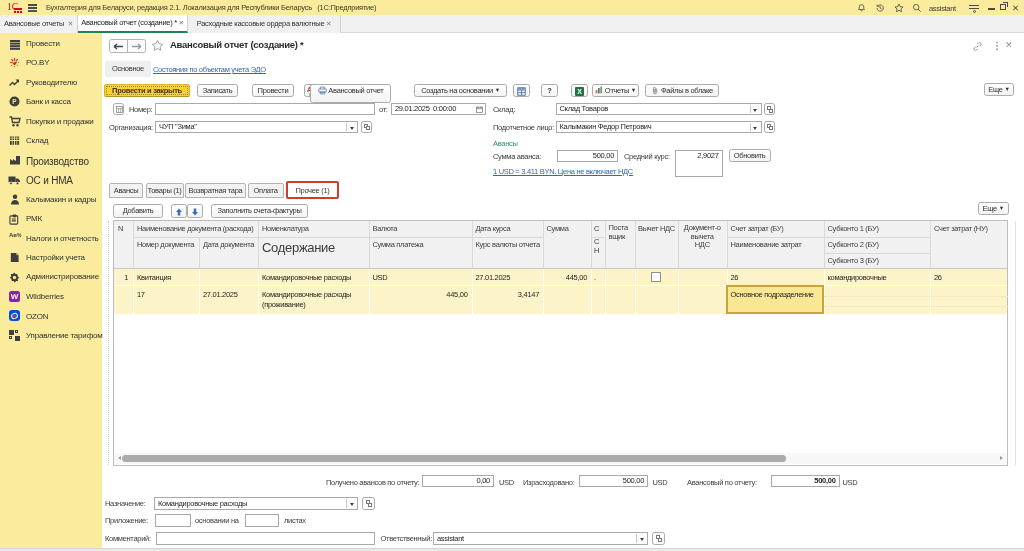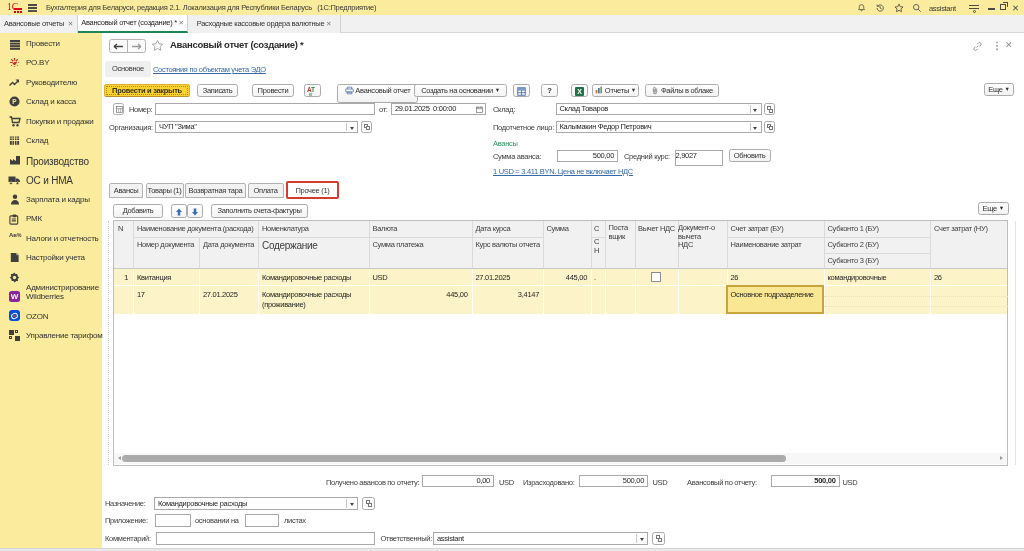--- a/index.html
+++ b/index.html
@@ -60,21 +60,21 @@
 <div class="lbl" style="left:26px;top:58px;font-size:8px;letter-spacing:-0.2px;color:#333">РО.BY</div>
 <svg class="ab" style="left:9px;top:78px" width="12" height="9" viewBox="0 0 24 18">
       <path d="M1 15l6-6 4 4 8-8" stroke="#3f3f3f" stroke-width="2.8" fill="none"></path>
       <path d="M13 3h7v7z" fill="#3f3f3f"></path>
     </svg>
 <div class="lbl" style="left:26px;top:78px;font-size:8px;letter-spacing:-0.2px;color:#333">Руководителю</div>
 <svg class="ab" style="left:9px;top:96px" width="11" height="11" viewBox="0 0 24 24">
       <circle cx="12" cy="12" r="11" fill="#3f3f3f"></circle>
       <text x="12" y="17" font-size="14" font-weight="bold" fill="#faeb9d" text-anchor="middle" font-family="Liberation Sans">Р</text>
     </svg>
-<div class="lbl" style="left:26px;top:97px;font-size:8px;letter-spacing:-0.2px;color:#333">Склад и касса</div>
+<div class="lbl" style="left:26px;top:97px;font-size:8px;letter-spacing:-0.2px;color:#333">Банк и касса</div>
 <svg class="ab" style="left:9px;top:116px" width="12" height="11" viewBox="0 0 24 22">
       <path d="M1 2h4l2 11h13l2-8H6" fill="none" stroke="#3f3f3f" stroke-width="2.6"></path>
       <circle cx="9" cy="18.5" r="2.4" fill="#3f3f3f"></circle>
       <circle cx="17" cy="18.5" r="2.4" fill="#3f3f3f"></circle>
     </svg>
 <div class="lbl" style="left:26px;top:117px;font-size:8px;letter-spacing:-0.2px;color:#333">Покупки и продажи</div>
 <svg class="ab" style="left:9px;top:135px" width="11" height="11" viewBox="0 0 24 24">
       <path d="M2 3h9v8H2zM13 3h9v8h-9zM2 13h9v8H2zM13 13h9v8h-9z" fill="#3f3f3f"></path>
       <path d="M2 7h20M7 3v18M17 3v18" stroke="#faeb9d" stroke-width="1.6"></path>
     </svg>
@@ -87,39 +87,39 @@
       <path d="M1 3h14v11H1z" fill="#3f3f3f"></path>
       <path d="M15 7h5l4 4v3h-9z" fill="#3f3f3f"></path>
       <circle cx="6" cy="16.5" r="2.6" fill="#3f3f3f" stroke="#faeb9d" stroke-width="1.4"></circle>
       <circle cx="19" cy="16.5" r="2.6" fill="#3f3f3f" stroke="#faeb9d" stroke-width="1.4"></circle>
     </svg>
 <div class="lbl" style="left:26px;top:175px;font-size:10px;letter-spacing:-0.2px;color:#333">ОС и НМА</div>
 <svg class="ab" style="left:10px;top:194px" width="10" height="11" viewBox="0 0 20 22">
       <circle cx="10" cy="5.5" r="4.5" fill="#3f3f3f"></circle>
       <path d="M2 21c0-6 3.5-9 8-9s8 3 8 9z" fill="#3f3f3f"></path>
     </svg>
-<div class="lbl" style="left:26px;top:195px;font-size:8px;letter-spacing:-0.2px;color:#333">Зарплата и кадры</div>
+<div class="lbl" style="left:26px;top:195px;font-size:8px;letter-spacing:-0.2px;color:#333">Калымакин и кадры</div>
 <svg class="ab" style="left:9px;top:214px" width="11" height="11" viewBox="0 0 24 24">
       <rect x="2" y="4" width="17" height="18" rx="2" fill="none" stroke="#3f3f3f" stroke-width="2.4"></rect>
       <rect x="8" y="1" width="8" height="6" rx="1" fill="#3f3f3f"></rect>
       <path d="M6 11h9M6 15h9" stroke="#3f3f3f" stroke-width="2.2"></path>
     </svg>
 <div class="lbl" style="left:26px;top:214px;font-size:8px;letter-spacing:-0.2px;color:#333">РМК</div>
 <div class="ab" style="left:9px;top:233px;width:12px;height:10px;font-size:6px;font-weight:bold;color:#3f3f3f;line-height:5px">Ав<span style="font-size:5px">%</span></div>
 <div class="lbl" style="left:26px;top:234px;font-size:8px;letter-spacing:-0.2px;color:#333">Налоги и отчетность</div>
 <svg class="ab" style="left:9px;top:252px" width="11" height="11" viewBox="0 0 24 24">
       <path d="M4 2h13l4 4v16H4z" fill="#3f3f3f"></path>
       <path d="M17 2v4h4" fill="none" stroke="#faeb9d" stroke-width="1.6"></path>
     </svg>
 <div class="lbl" style="left:26px;top:253px;font-size:8px;letter-spacing:-0.2px;color:#333">Настройки учета</div>
 <svg class="ab" style="left:9px;top:272px" width="11" height="11" viewBox="0 0 24 24">
       <path d="M12 1l2 3.5h4L19 9l3 3-3 3 1 4.5h-4L12 23l-2-3.5H6L5 15l-3-3 3-3-1-4.5h4z" fill="#3f3f3f"></path>
       <circle cx="12" cy="12" r="3.6" fill="#faeb9d"></circle>
     </svg>
-<div class="lbl" style="left:26px;top:283px;font-size:8px;letter-spacing:-0.2px;color:#333">Администрирование</div>
+<div class="lbl" style="left:26px;top:272px;font-size:8px;letter-spacing:-0.2px;color:#333">Администрирование</div>
 <div class="ab" style="left:9px;top:291px;width:11px;height:11px;background:#8b22a0;border-radius:2.5px;color:#fff;font-size:8px;font-weight:bold;text-align:center;line-height:11px">W</div>
 <div class="lbl" style="left:26px;top:292px;font-size:8px;letter-spacing:-0.2px;color:#333">Wildberries</div>
 <div class="ab" style="left:9px;top:310px;width:11px;height:11px;background:#0050d8;border-radius:3px"></div>
 <div class="ab" style="left:11px;top:312.5px;width:7px;height:6px;border:1.6px solid #fff;border-radius:50%;transform:rotate(-20deg)"></div>
 <div class="ab" style="left:13.4px;top:314.5px;width:2.4px;height:2.4px;background:#e6343b;border-radius:50%"></div>
 <div class="lbl" style="left:26px;top:312px;font-size:8px;letter-spacing:-0.2px;color:#333">OZON</div>
 <div class="ab" style="left:9px;top:330px;width:4.6px;height:4.6px;background:#3f3f3f;box-shadow:6px 6px 0 #3f3f3f"></div>
 <div class="ab" style="left:15px;top:330px;width:3.4px;height:3.4px;border:1.2px solid #3f3f3f;box-shadow:-6px 6px 0 -0px #fff0"></div>
 <div class="ab" style="left:9px;top:336px;width:3.4px;height:3.4px;border:1.2px solid #3f3f3f"></div>
 <div class="lbl" style="left:26px;top:331px;font-size:8px;letter-spacing:-0.2px;color:#333">Управление тарифом</div>
@@ -149,21 +149,21 @@
 <div class="lk" style="left:153px;top:65px">Состояния по объектам учета ЭДО</div>
 
 <div id="toolbar">
 <div class="btn" style="left:104px;top:84px;width:86px;height:13px;line-height:11px;background:#fcd22c;border-color:#dcb02a;border-bottom-color:#b8922a;font-weight:bold;color:#3a3319;outline:1px dotted #97882e;outline-offset:-3px">Провести и закрыть</div>
 <div class="btn" style="left:197px;top:84px;width:41px;height:13px;line-height:11px">Записать</div>
 <div class="btn" style="left:252px;top:84px;width:42px;height:13px;line-height:11px">Провести</div>
 <div class="btn" style="left:304px;top:84px;width:17px;height:13px">
       <span style="position:absolute;left:2px;top:1px;font-size:6.5px;font-weight:bold;color:#c03a2e">А<span style="color:#2e8b3a">Т</span></span>
       <span style="position:absolute;left:4px;top:5.5px;font-size:5px;color:#2e8b3a">кг</span>
     </div>
-<div class="btn" style="left:337px;top:84px;width:81px;height:19px;line-height:11px"><svg style="display:inline-block;vertical-align:-1.5px" width="9" height="9" viewBox="0 0 24 24">
+<div class="btn" style="left:310px;top:84px;width:81px;height:19px;line-height:11px"><svg style="display:inline-block;vertical-align:-1.5px" width="9" height="9" viewBox="0 0 24 24">
         <path d="M6 8V3h12v5M6 16h12v5H6z" fill="none" stroke="#4a6ea9" stroke-width="2"></path>
         <rect x="2" y="8" width="20" height="8" rx="1" fill="none" stroke="#4a6ea9" stroke-width="2"></rect>
       </svg> Авансовый отчет</div>
 <div class="btn" style="left:414px;top:84px;width:93px;height:13px;line-height:11px">Создать на основании <span style="font-size:5.5px;vertical-align:1px">▼</span></div>
 <div class="btn" style="left:513px;top:84px;width:17px;height:13px">
       <svg style="position:absolute;left:3px;top:2px" width="9" height="9" viewBox="0 0 24 24">
         <rect x="2" y="2" width="20" height="20" fill="none" stroke="#4a6ea9" stroke-width="2.4"></rect>
         <path d="M2 8h20M2 15h20M12 8v14" stroke="#4a6ea9" stroke-width="2.2"></path>
         <path d="M2 2h20v6H2z" fill="#7d9bc8"></path>
       </svg>
@@ -214,21 +214,21 @@
 <div class="fld" style="left:555.5px;top:120.5px;width:206px;height:12px;line-height:10.5px;padding-left:3px">Калымакин Федор Петрович<span class="dd"></span></div>
 <div class="ob" style="left:764px;top:120.5px;width:10.5px;height:12px">
       <span style="position:absolute;left:2px;top:2px;width:4px;height:4px;border:1px solid #777"></span>
       <span style="position:absolute;left:4px;top:4.5px;width:4px;height:4px;border:1px solid #777;background:#fdfdfd"></span>
     </div>
 
 <div class="lbl" style="left:493px;top:139px;color:#2c9467">Авансы</div>
 <div class="lbl" style="left:493px;top:152px">Сумма аванса:</div>
 <div class="fld" style="left:557px;top:150px;width:61px;height:11.5px;line-height:10px;text-align:right;padding-right:3px">500,00</div>
 <div class="lbl" style="left:624px;top:152px">Средний курс:</div>
-<div class="fld" style="left:674.5px;top:150px;width:48px;height:16px;line-height:10px;text-align:left;padding-right:3px">2,9027</div>
+<div class="fld" style="left:674.5px;top:150px;width:48px;height:27px;line-height:10px;text-align:right;padding-right:3px">2,9027</div>
 <div class="btn" style="left:728.5px;top:149px;width:42px;height:13px;line-height:11.5px">Обновить</div>
 <div class="lk" style="left:493px;top:166.5px">1 USD = 3.411 BYN. Цена не включает НДС</div>
 </div>
 
 <div id="pagetabs">
 <div class="ab" style="left:109px;top:182.5px;width:34px;height:15px;border:1px solid #b3b3b3;border-radius:2px 2px 0 0;background:#f2f2f2;font-size:7.5px;letter-spacing:-0.3px;color:#333;text-align:center;line-height:14px;white-space:nowrap;overflow:hidden">Авансы</div>
 <div class="ab" style="left:145.5px;top:182.5px;width:38px;height:15px;border:1px solid #b3b3b3;border-radius:2px 2px 0 0;background:#f2f2f2;font-size:7.5px;letter-spacing:-0.3px;color:#333;text-align:center;line-height:14px;white-space:nowrap;overflow:hidden">Товары (1)</div>
 <div class="ab" style="left:185px;top:182.5px;width:61px;height:15px;border:1px solid #b3b3b3;border-radius:2px 2px 0 0;background:#f2f2f2;font-size:7.5px;letter-spacing:-0.3px;color:#333;text-align:center;line-height:14px;white-space:nowrap;overflow:hidden">Возвратная тара</div>
 <div class="ab" style="left:247.5px;top:182.5px;width:36px;height:15px;border:1px solid #b3b3b3;border-radius:2px 2px 0 0;background:#f2f2f2;font-size:7.5px;letter-spacing:-0.3px;color:#333;text-align:center;line-height:14px;white-space:nowrap;overflow:hidden">Оплата</div>
 <div class="ab" style="left:287.5px;top:182.5px;width:50px;height:16px;background:#fff;font-size:7.5px;letter-spacing:-0.3px;color:#333;text-align:center;line-height:15px">Прочее (1)</div>
@@ -274,27 +274,27 @@
 
 <div class="lbl" style="left:118px;top:224px;font-size:7.5px">N</div>
 <div class="lbl" style="left:137px;top:224px;font-size:7.5px">Наименование документа (расхода)</div>
 <div class="lbl" style="left:262px;top:224px;font-size:7.5px">Номенклатура</div>
 <div class="lbl" style="left:372.5px;top:224px;font-size:7.5px">Валюта</div>
 <div class="lbl" style="left:475.5px;top:224px;font-size:7.5px">Дата курса</div>
 <div class="lbl" style="left:546.5px;top:224px;font-size:7.5px">Сумма</div>
 <div class="lbl" style="left:594px;top:224px;font-size:7.5px">С</div>
 <div class="lbl" style="left:608.5px;top:224px;font-size:7.5px;line-height:8.6px">Поста<br>вщик</div>
 <div class="lbl" style="left:638px;top:224px;font-size:7.5px">Вычет НДС</div>
-<div class="lbl" style="left:678px;top:224px;width:48.5px;text-align:left;font-size:7.5px;line-height:8.6px">Документ-о<br>вычета<br>НДС</div>
+<div class="lbl" style="left:678px;top:224px;width:48.5px;text-align:center;font-size:7.5px;line-height:8.6px">Документ-о<br>вычета<br>НДС</div>
 <div class="lbl" style="left:730.5px;top:224px;font-size:7.5px">Счет затрат (БУ)</div>
 <div class="lbl" style="left:827.5px;top:224px;font-size:7.5px">Субконто 1 (БУ)</div>
 <div class="lbl" style="left:934px;top:224px;font-size:7.5px">Счет затрат (НУ)</div>
 <div class="lbl" style="left:137px;top:240px;font-size:7.5px">Номер документа</div>
 <div class="lbl" style="left:203px;top:240px;font-size:7.5px">Дата документа</div>
-<div class="lbl" style="left:262px;top:240px;font-size:10px">Содержание</div>
+<div class="lbl" style="left:262px;top:240px;font-size:13px">Содержание</div>
 <div class="lbl" style="left:372.5px;top:240px;font-size:7.5px">Сумма платежа</div>
 <div class="lbl" style="left:475.5px;top:240px;font-size:7.5px">Курс валюты отчета</div>
 <div class="lbl" style="left:594px;top:238px;font-size:7.5px;line-height:8.6px">С<br>Н</div>
 <div class="lbl" style="left:730.5px;top:240px;font-size:7.5px">Наименование затрат</div>
 <div class="lbl" style="left:827.5px;top:240px;font-size:7.5px">Субконто 2 (БУ)</div>
 <div class="lbl" style="left:827.5px;top:256px;font-size:7.5px">Субконто 3 (БУ)</div>
 
 <div class="ab" style="left:133px;top:269px;width:1px;height:44.5px;background:rgba(255,255,255,.8)"></div>
 <div class="ab" style="left:199px;top:269px;width:1px;height:44.5px;background:rgba(255,255,255,.8)"></div>
 <div class="ab" style="left:258px;top:269px;width:1px;height:44.5px;background:rgba(255,255,255,.8)"></div>

